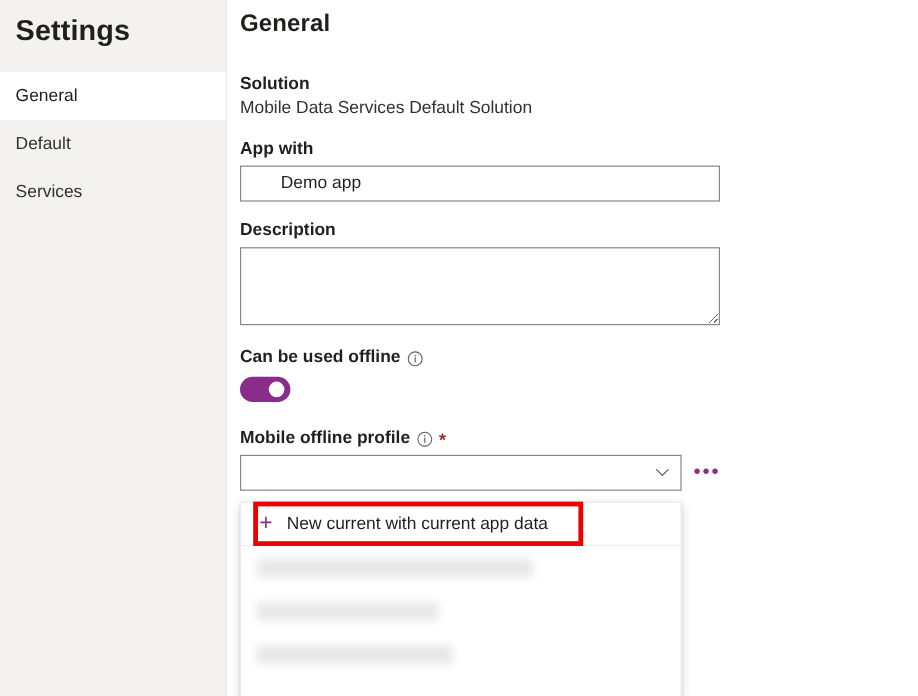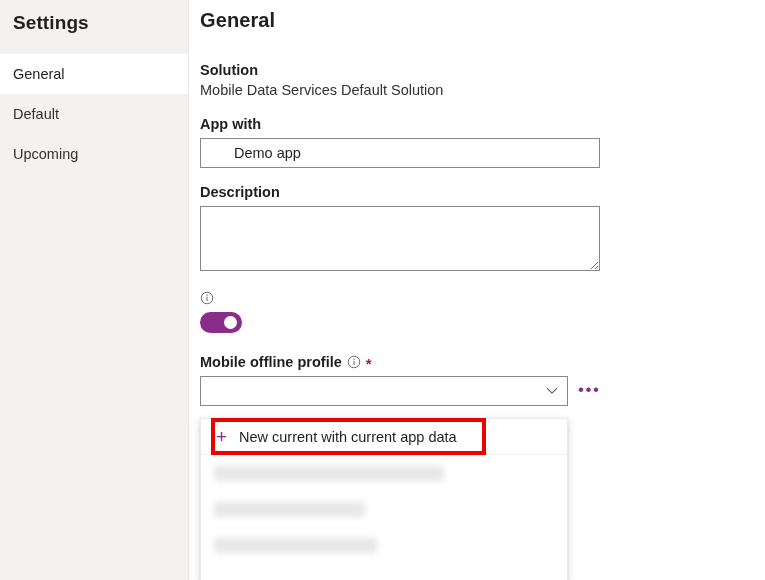--- a/index.html
+++ b/index.html
@@ -25,21 +25,21 @@
   
   .sidebar {
     width: 189px;
     height: 580px;
     background: #f3f2f1;
     border-right: 1px solid #e6e4e2;
     box-sizing: border-box;
     flex: 0 0 189px;
   }
   .sidebar-title {
-    font-size: 19px;
+    font-size: 24px;
     font-weight: 600;
     color: #201f1e;
     padding: 12px 0 0 13px;
     letter-spacing: 0.1px;
   }
   .nav {
     margin-top: 20px;
   }
   .nav-item {
     height: 40px;
@@ -73,20 +73,21 @@
   }
 
   .field-block {
     margin-left: 11px;
   }
   .field-label {
     font-size: 14.5px;
     font-weight: 600;
     color: #201f1e;
     display: flex;
+    align-items: center;
     gap: 5px;
   }
   .field-value-static {
     font-size: 14.5px;
     font-weight: 400;
     color: #323130;
     margin-top: 4px;
   }
 
   .text-input {
@@ -260,21 +261,21 @@
   <div class="sidebar">
     <div class="sidebar-title">Settings</div>
     <div class="nav">
       <div class="nav-item selected">
         <span>General</span>
       </div>
       <div class="nav-item">
         <span>Default</span>
       </div>
       <div class="nav-item">
-        <span>Upcoming</span>
+        <span>Services</span>
       </div>
     </div>
   </div>
 
   <div class="content">
 
     <div class="page-title">General</div>
 
     <div class="field-block" style="margin-top:30px;">
       <div class="field-label">
@@ -292,20 +293,21 @@
 
     <div class="field-block" style="margin-top:16px;">
       <div class="field-label">
         <span>Description</span>
       </div>
       <textarea class="text-area" style="margin-top: 6px;" placeholder=""></textarea>
     </div>
 
     <div class="field-block" style="margin-top:19px;">
       <div class="field-label">
+        <span>Can be used offline</span>
         <span class="info-icon">
           <svg viewBox="0 0 16 16" width="14" height="14">
             <circle cx="8" cy="8" r="6.6" fill="none" stroke="#605e5c" stroke-width="1"></circle>
             <circle cx="8" cy="4.8" r="0.75" fill="#605e5c"></circle>
             <rect x="7.45" y="6.5" width="1.1" height="5" fill="#605e5c"></rect>
           </svg>
         </span>
       </div>
       <div class="toggle" style="margin-top:8px;">
         <div class="knob"></div>

